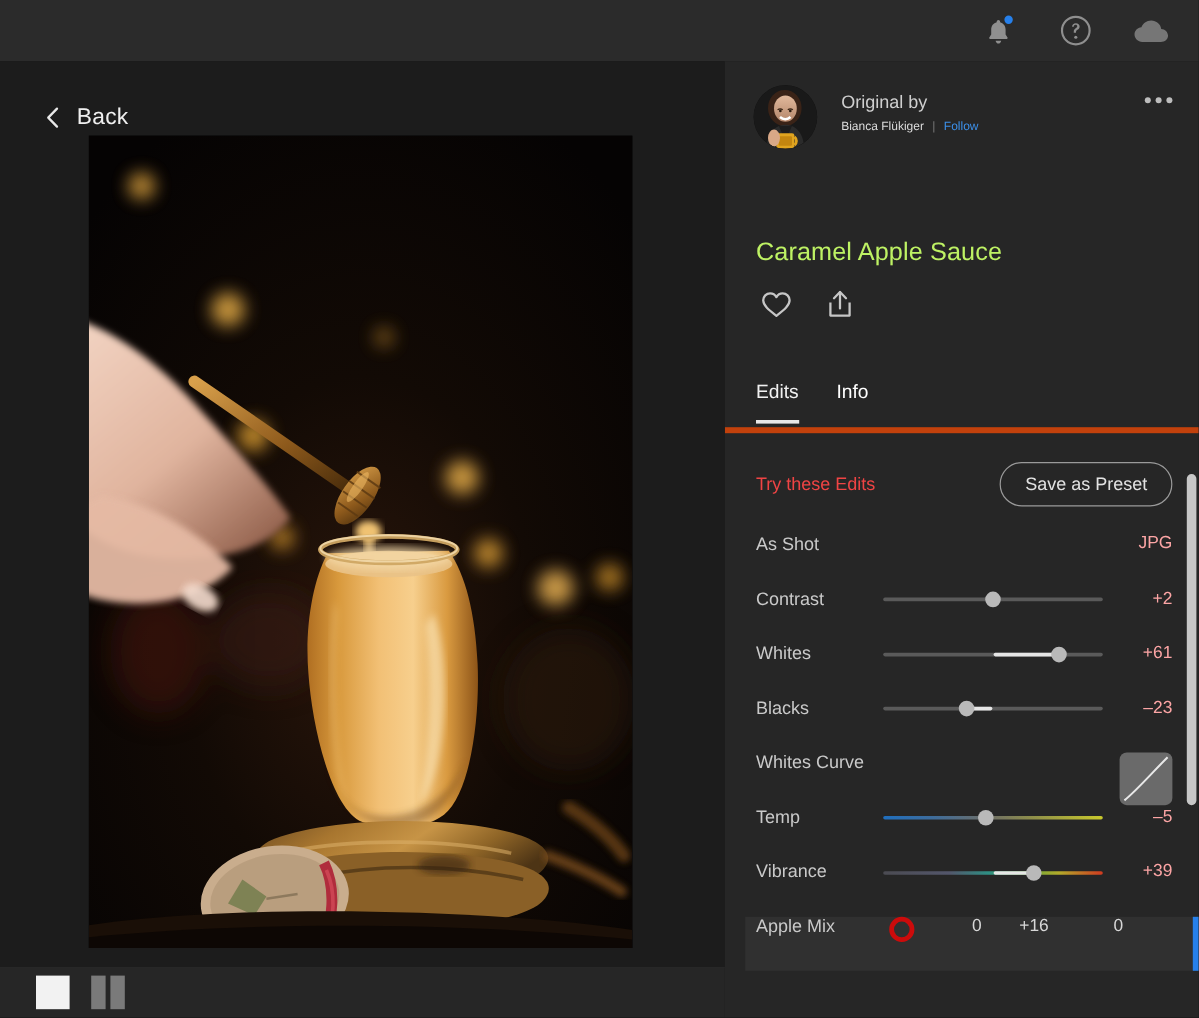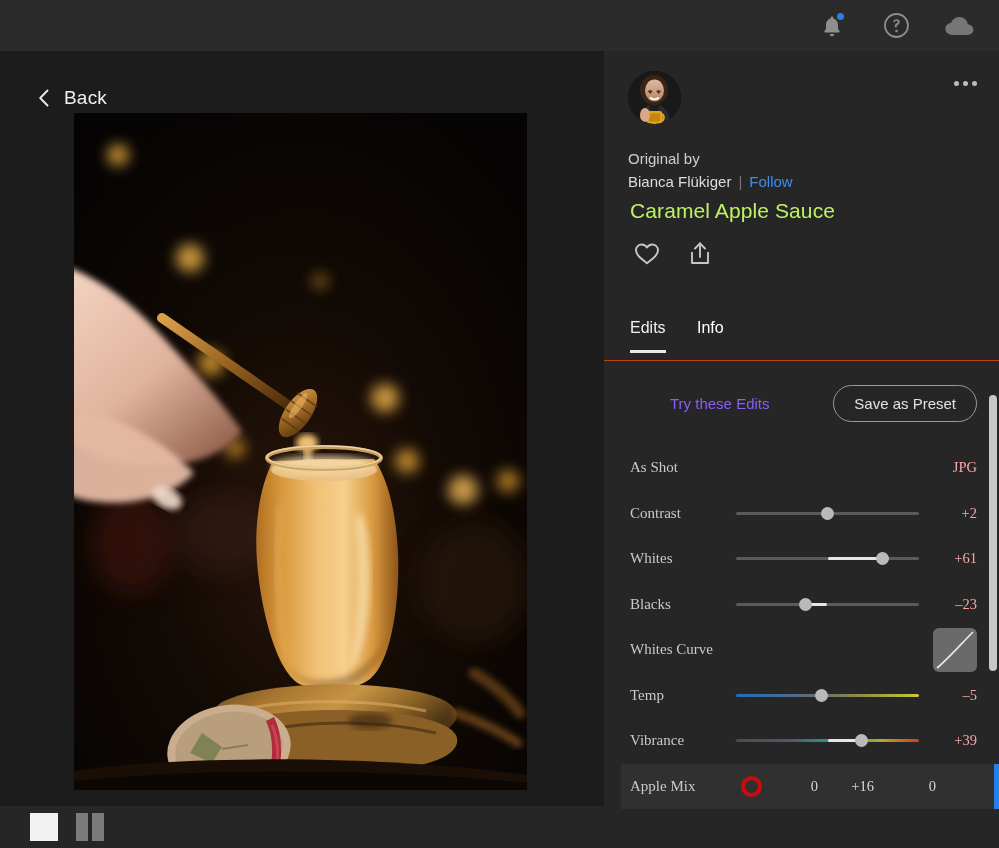--- a/index.html
+++ b/index.html
@@ -56,71 +56,71 @@
   .view-single { width:28px; height:28px; background:#f2f2f2; cursor:pointer; }
   .view-compare { display:flex; gap:4px; cursor:pointer; }
   .view-compare span { display:block; width:12px; height:28px; background:#7a7a7a; }
 
   
   .rightpanel {
     position:absolute; left:604px; top:51px; width:395px; height:797px;
     background:#262626;
     overflow:hidden;
   }
-  .author-row { position:absolute; left:24px; top:20px; display:flex; align-items:flex-start; gap:20px;flex-direction:column; }
+  .author-row { position:absolute; left:24px; top:20px; display:flex; align-items:flex-start; gap:20px; }
   .avatar {
     width:53px; height:53px; border-radius:50%; overflow:hidden;
     background:#111; flex:none; position:relative;
   }
   .author-text { padding-top:4px; }
   .orig-by { font-size:15px; color:#cfcfcf; line-height:1.52; }
-  .name-line { font-size:15px; line-height:1.52; display:flex; align-items:center; gap:7px; white-space:nowrap; }
+  .name-line { font-size:10px; line-height:1.52; display:flex; align-items:center; gap:7px; white-space:nowrap; }
   .author-name { color:#dcdcdc; }
   .pipe { color:#777; }
   .follow { color:#3c8fe8; cursor:pointer; }
   .dots-menu {
     position:absolute; right:22px; top:30px;
     display:flex; gap:4px; cursor:pointer;
   }
   .dots-menu i { width:5px; height:5px; border-radius:50%; background:#bdbdbd; display:block; }
 
   .title { position:absolute; left:26px; top:148px; font-size:21px; color:#bef264; letter-spacing:.1px; }
 
   .action-icons { position:absolute; left:30px; top:190px; display:flex; gap:28px; align-items:center; }
   .act { cursor:pointer; }
 
   .tabs {
     position:absolute; left:0; top:258px; width:395px; height:52px;
-    border-bottom:1px solid #c2410c;
+    border-bottom:5px solid #c2410c;
   }
   .tab {
     position:absolute; top:10px; font-size:16px; cursor:pointer; padding-bottom:13px;
   }
   .tab-edits { left:26px; color:#f0f0f0; border-bottom:3px solid #e8e8e8; }
   .tab-info  { left:93px; color:#ffffff; }
 
   
   .edits-head {
     position:absolute; left:0; top:310px; width:395px; height:84px;
     display:flex; align-items:center; justify-content:space-between;
     padding:0 22px 0 26px;
   }
-  .try-label { font-size:15px; color:#8b5cf6;margin-left:40px; }
+  .try-label { font-size:15px; color:#ef4444; }
   .save-preset {
     border:1px solid #9a9a9a; border-radius:20px;
     padding:9px 20px; font-size:15px; color:#e2e2e2;
     background:transparent; cursor:pointer;
     font-family:"Liberation Sans", sans-serif;
   }
 
   .edit-list { position:absolute; left:0; top:394px; width:395px; }
   .erow {
     position:relative; height:45.5px;
-    display:flex; align-items:center;
-    padding-left:26px; padding-right:22px;font-family:Liberation Serif, serif;
+    display:flex; 
+    padding-left:26px; padding-right:22px;
   }
   .ename { font-size:15px; color:#c9c9c9; width:104px; flex:none; }
   .eval { font-size:14.5px; color:#fca5a5; width:46px; text-align:right; margin-left:auto; }
 
   
   .slider { position:relative; flex:1; height:18px; margin-left:2px; margin-right:12px; max-width:195px; }
   .track {
     position:absolute; left:0; right:0; top:50%; margin-top:-1.5px;
     height:3px; border-radius:2px; background:#5a5a5a;
   }

